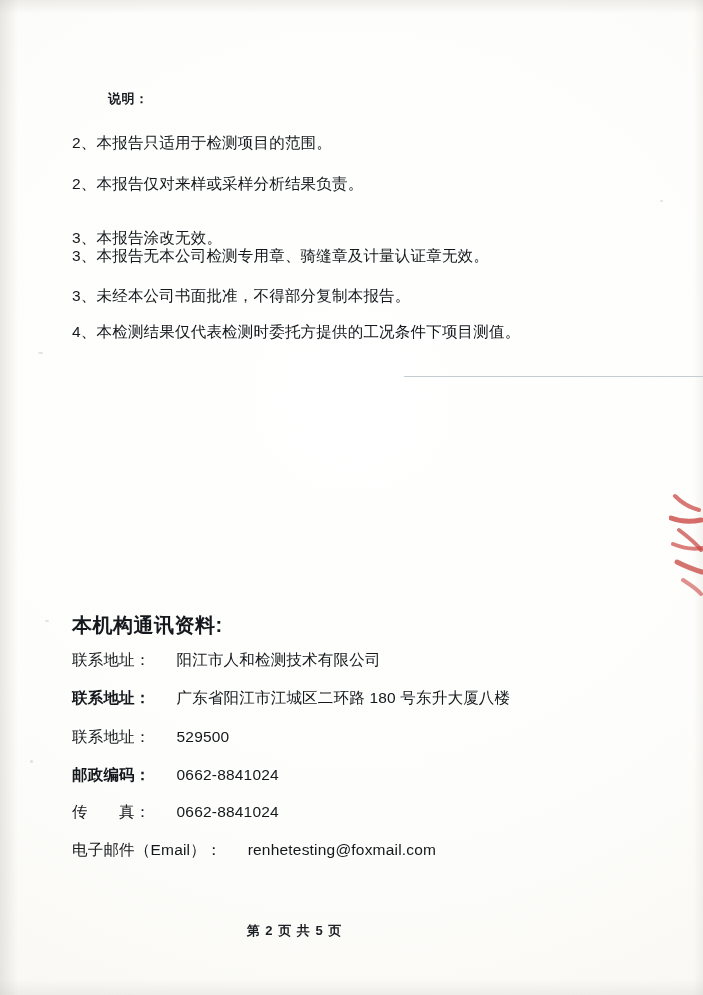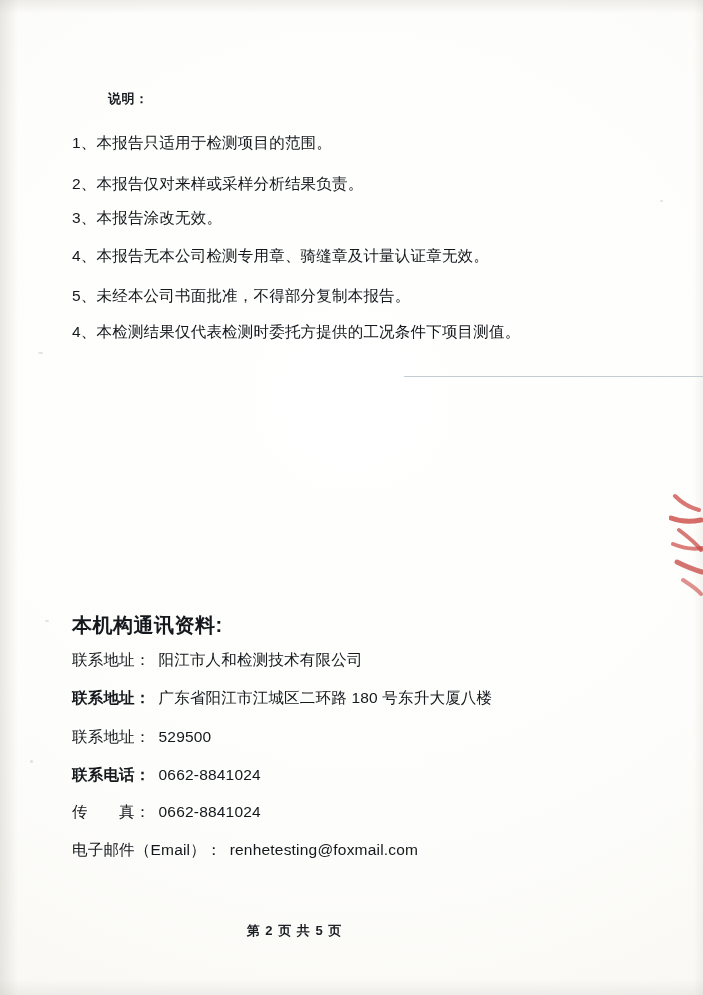--- a/index.html
+++ b/index.html
@@ -123,21 +123,21 @@
     white-space: nowrap;
   }
   .contact-row .label {
     display: inline-block;
   }
   .contact-row.bold .label {
     font-weight: bold;
   }
   .contact-row .value {
     display: inline-block;
-    margin-left: 8px;
+    margin-left: 26px;
   }
 
   .footer {
     position: absolute;
     left: 0;
     top: 922px;
     width: 589px;
     text-align: center;
     font-size: 13px;
     font-weight: bold;
@@ -179,43 +179,43 @@
     <path d="M10 38 C18 44, 26 50, 32 58" stroke="#bf2f2a" stroke-width="4" fill="none" stroke-linecap="round" opacity=".72"></path>
     <path d="M4 52 C14 56, 24 58, 33 56" stroke="#c4312c" stroke-width="4" fill="none" stroke-linecap="round" opacity=".7"></path>
     <path d="M8 70 C16 74, 26 78, 33 80" stroke="#bd2d28" stroke-width="5" fill="none" stroke-linecap="round" opacity=".75"></path>
     <path d="M14 88 C20 92, 27 96, 32 102" stroke="#c4312c" stroke-width="4" fill="none" stroke-linecap="round" opacity=".6"></path>
   </svg>
 
   <div class="content">
 
     <div class="notes-title">说明：</div>
 
-    <div class="note-line" style="top:133px;">1、本报告只适用于检测项目的范围。</div>
+    <div class="note-line" style="top:133px;">2、本报告只适用于检测项目的范围。</div>
     <div class="note-line" style="top:174px;">2、本报告仅对来样或采样分析结果负责。</div>
-    <div class="note-line" style="top:208px;text-align:center;">3、本报告涂改无效。</div>
-    <div class="note-line" style="top:246px;">4、本报告无本公司检测专用章、骑缝章及计量认证章无效。</div>
-    <div class="note-line" style="top:286px;">5、未经本公司书面批准，不得部分复制本报告。</div>
+    <div class="note-line" style="top:228px;text-align:center;">3、本报告涂改无效。</div>
+    <div class="note-line" style="top:246px;">3、本报告无本公司检测专用章、骑缝章及计量认证章无效。</div>
+    <div class="note-line" style="top:286px;">3、未经本公司书面批准，不得部分复制本报告。</div>
     <div class="note-line" style="top:322px;">4、本检测结果仅代表检测时委托方提供的工况条件下项目测值。</div>
 
     <div class="contact-title">本机构通讯资料:</div>
 
     <div class="contact-row" style="top:650px;">
       <span class="label">联系地址：</span><span class="value">阳江市人和检测技术有限公司</span>
     </div>
 
     <div class="contact-row bold" style="top:688px;">
       <span class="label">联系地址：</span><span class="value">广东省阳江市江城区二环路 180 号东升大厦八楼</span>
     </div>
 
     <div class="contact-row" style="top:727px;">
       <span class="label">联系地址：</span><span class="value">529500</span>
     </div>
 
     <div class="contact-row bold" style="top:765px;">
-      <span class="label">联系电话：</span><span class="value">0662-8841024</span>
+      <span class="label">邮政编码：</span><span class="value">0662-8841024</span>
     </div>
 
     <div class="contact-row" style="top:802px;">
       <span class="label">传　　真：</span><span class="value">0662-8841024</span>
     </div>
 
     <div class="contact-row" style="top:840px;text-decoration:underline;">
       <span class="label">电子邮件（Email）：</span><span class="value">renhetesting@foxmail.com</span>
     </div>
 

